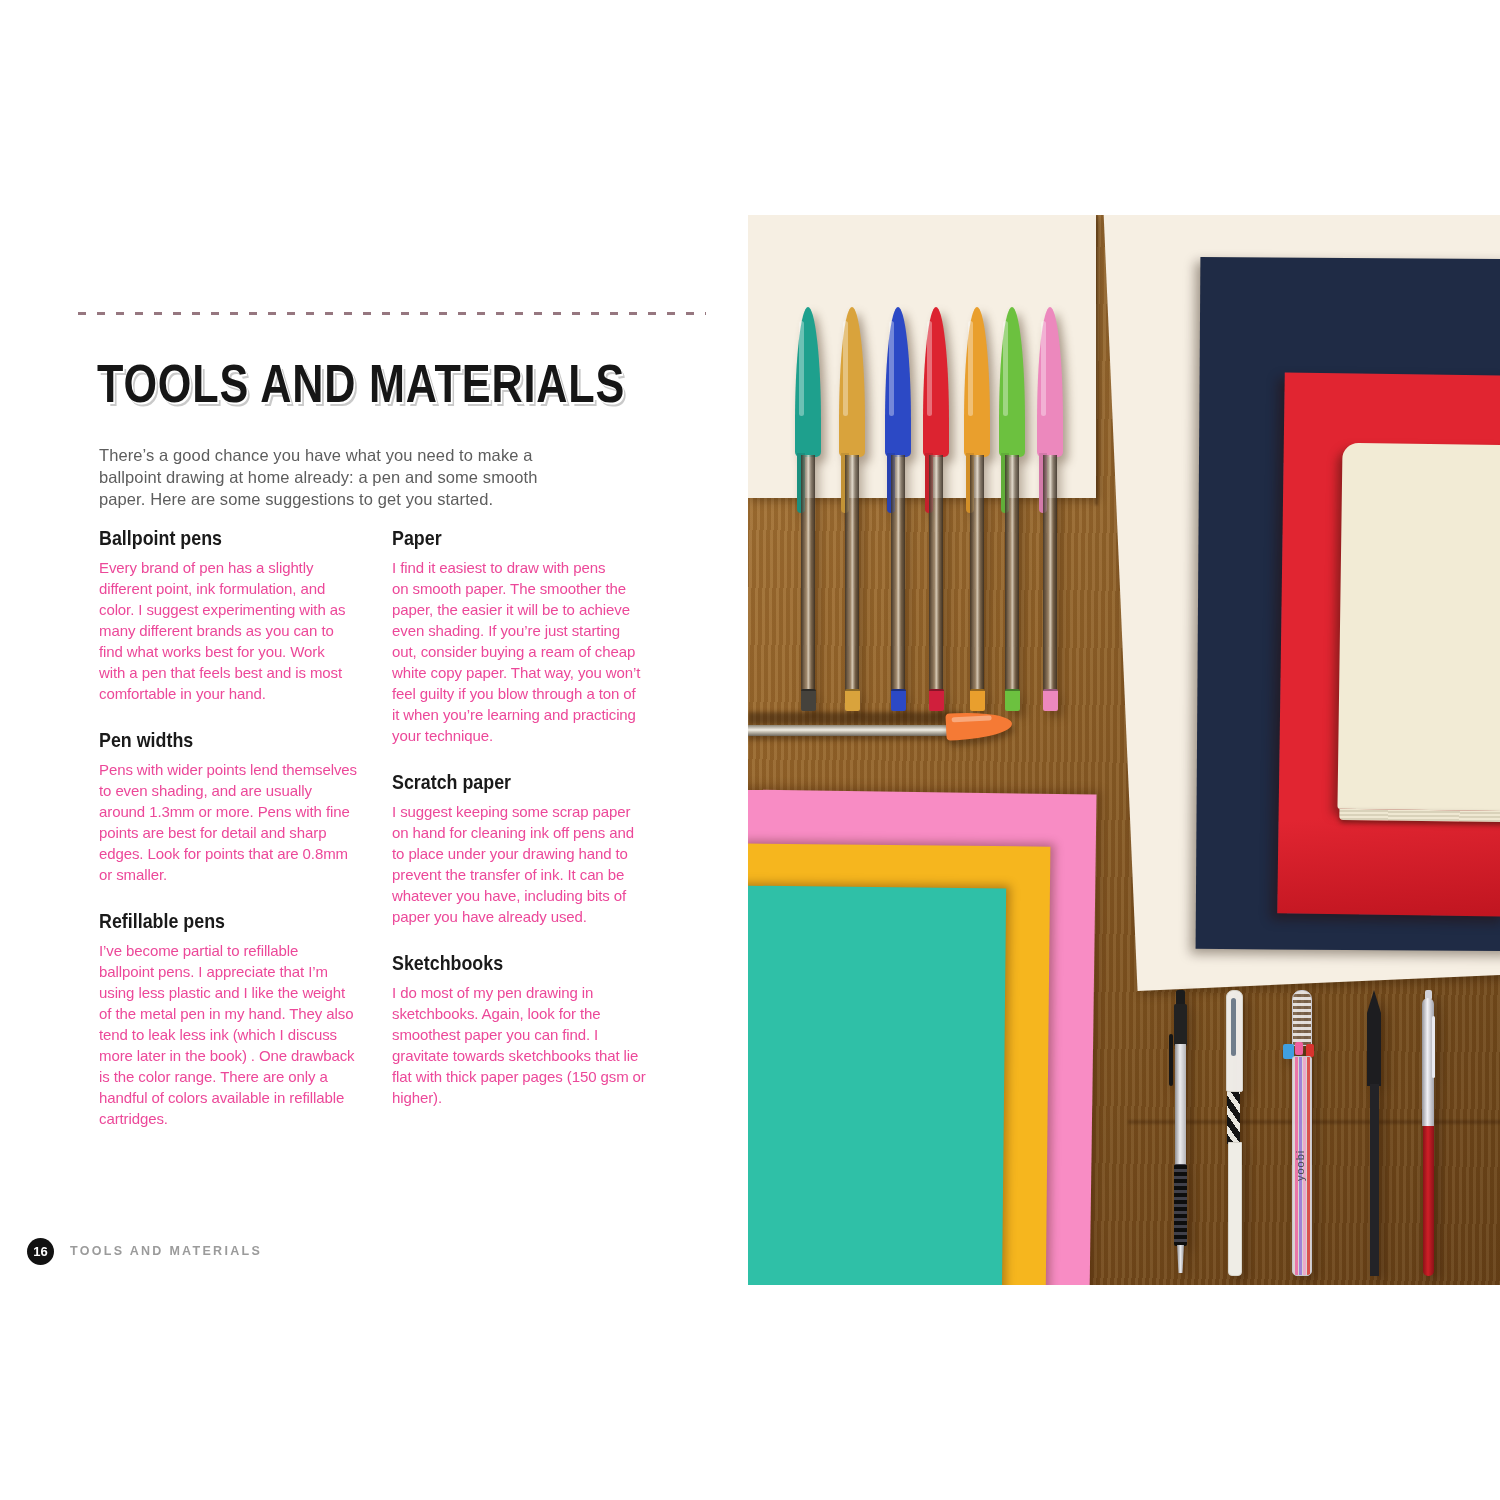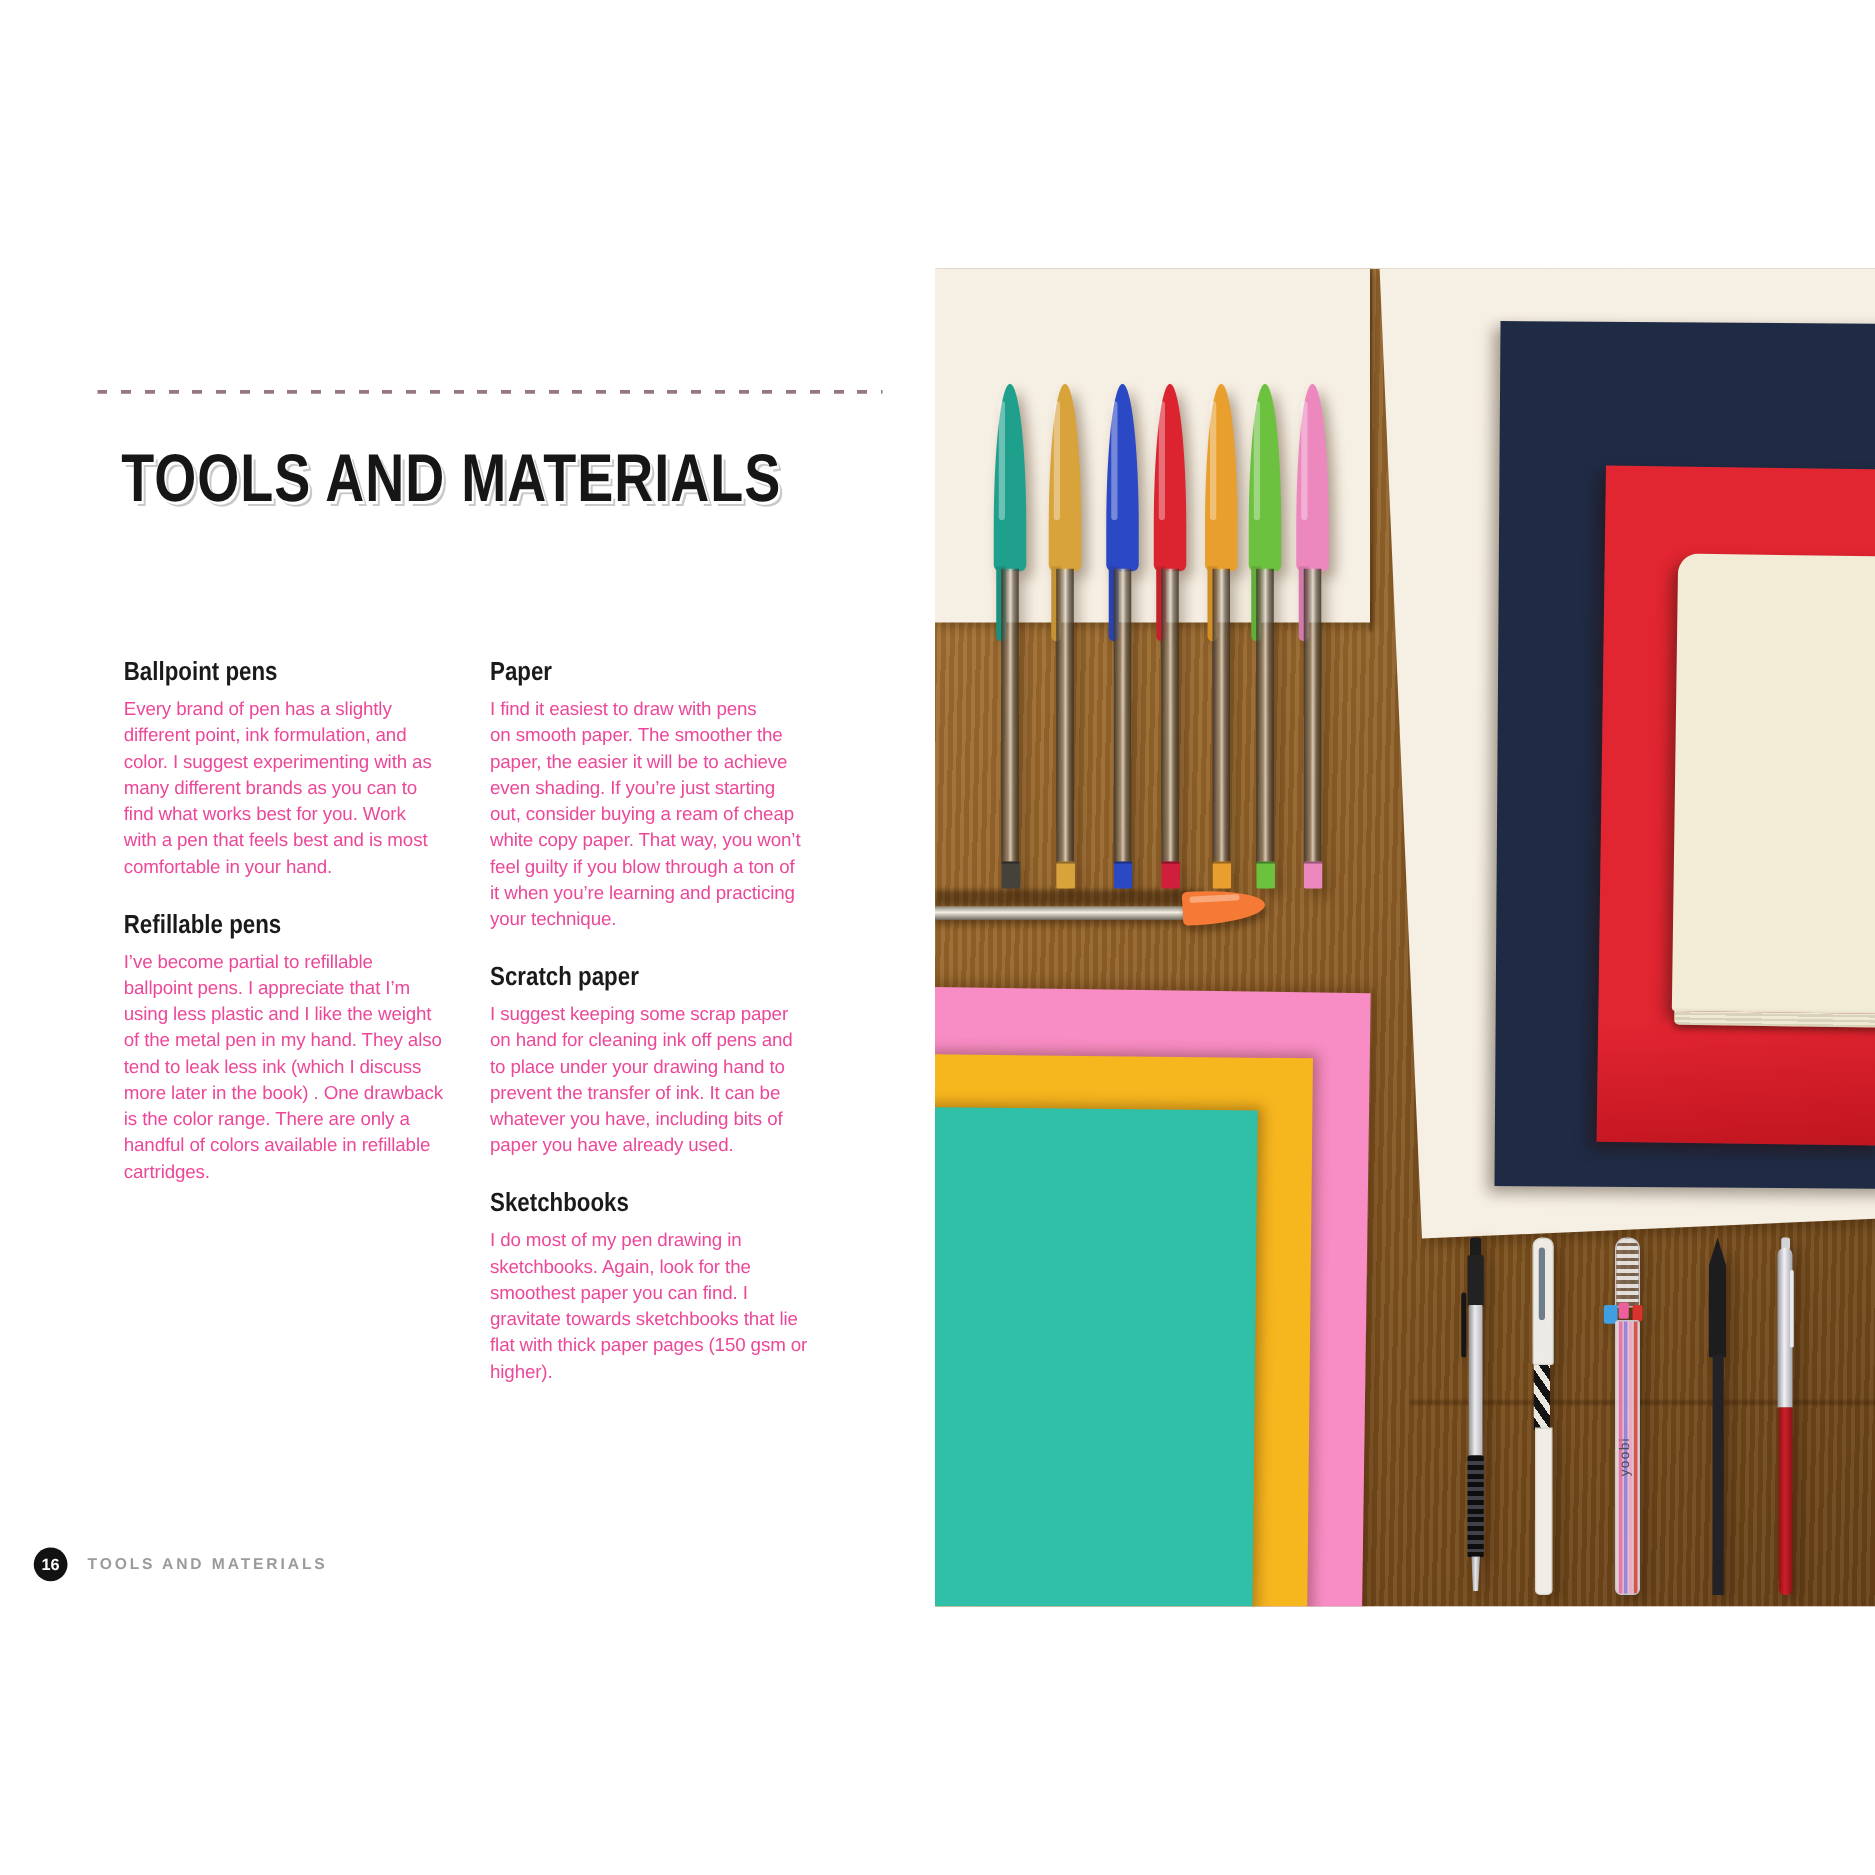--- a/index.html
+++ b/index.html
@@ -132,30 +132,42 @@
   .pk-barrel{left:2.5px;top:136px;width:11px;height:150px;border-radius:0 0 5px 5px;
     background:linear-gradient(90deg,#8c1218,#cf1f27 45%,#8c1218);}
 </style>
 </head>
 <body>
 
 <div class="page" style="--sheet: #f6efe3; --navy: #1f2b45; --redbook: #e12531; --cream: #f2ebd5; --pink: #f88cc4; --yellow: #f6b61e; --teal: #2fc0a7; --hcap: #f57a35;">
 
   <div class="stitch"></div>
   <h1 class="title"><span>TOOLS AND MATERIALS</span></h1>
+  <p class="intro">There’s a good chance you have what you need to make a
+ballpoint drawing at home already: a pen and some smooth
+paper. Here are some suggestions to get you started.</p>
   <div class="col" id="col-0">
       <div class="sec">
         <h3>Ballpoint pens</h3>
         <p>Every brand of pen has a slightly
 different point, ink formulation, and
 color. I suggest experimenting with as
 many different brands as you can to
 find what works best for you. Work
 with a pen that feels best and is most
 comfortable in your hand.</p>
+      </div>
+      <div class="sec">
+        <h3>Pen widths</h3>
+        <p>Pens with wider points lend themselves
+to even shading, and are usually
+around 1.3mm or more. Pens with fine
+points are best for detail and sharp
+edges. Look for points that are 0.8mm
+or smaller.</p>
       </div>
       <div class="sec">
         <h3>Refillable pens</h3>
         <p>I’ve become partial to refillable
 ballpoint pens. I appreciate that I’m
 using less plastic and I like the weight
 of the metal pen in my hand. They also
 tend to leak less ink (which I discuss
 more later in the book) . One drawback
 is the color range. There are only a

